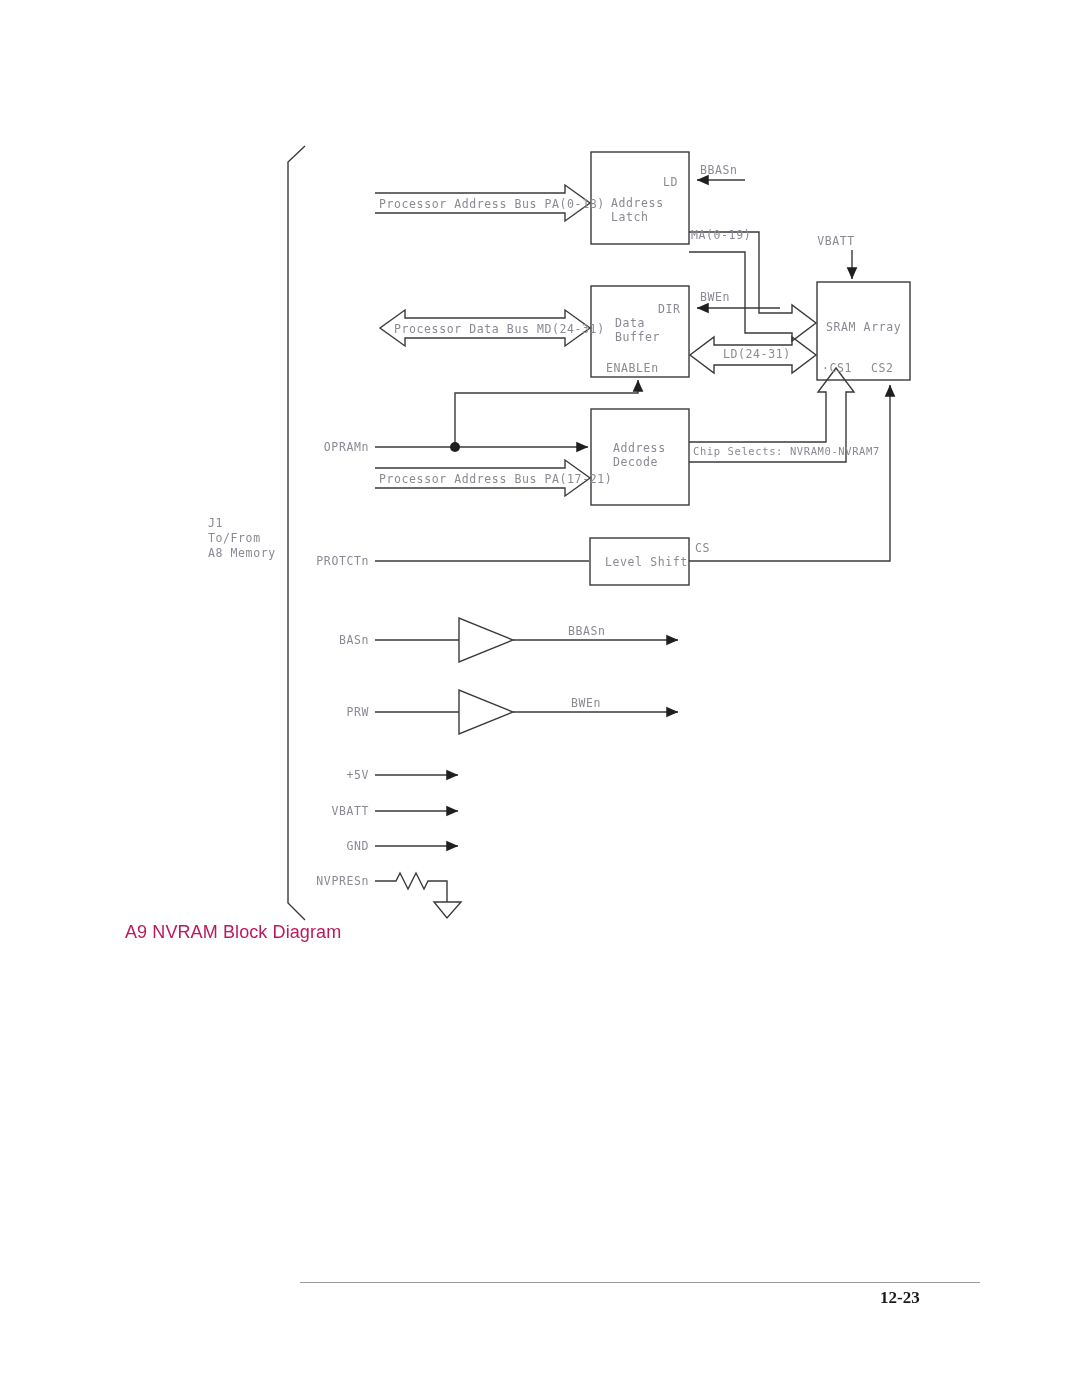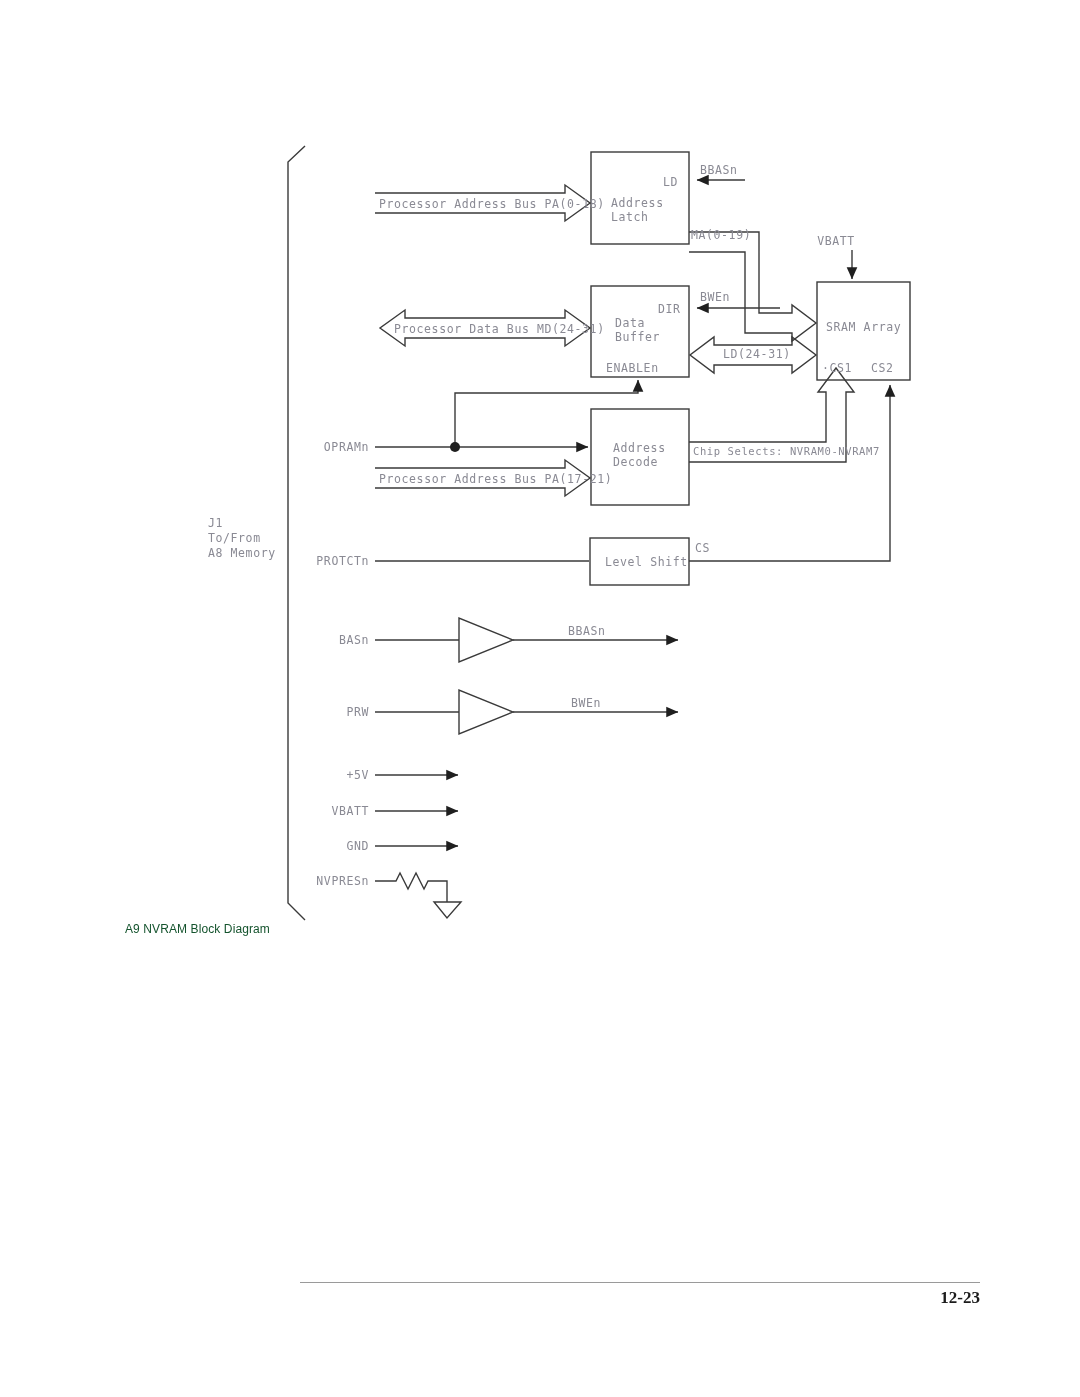--- a/index.html
+++ b/index.html
@@ -1,24 +1,24 @@
 <!DOCTYPE html>
 <html><head>
 <meta charset="utf-8">
 <style>
   html,body{margin:0;padding:0;background:#ffffff;}
   body{width:1080px;height:1397px;position:relative;
        font-family:"Liberation Sans",sans-serif;}
   #page{position:absolute;left:0;top:0;width:1080px;height:1397px;overflow:hidden;}
   #diagram{position:absolute;left:0;top:0;width:1080px;height:1000px;}
-  .caption{position:absolute;left:125px;top:922px;font-size:12px;color:#14532d;
+  .caption{position:absolute;left:125px;top:922px;font-size:18px;color:#be185d;
            font-family:"Liberation Sans",sans-serif;letter-spacing:.1px;}
   .footer-rule{position:absolute;left:300px;top:1282px;width:680px;height:1px;
                background:#9a9a9a;}
-  .page-num{position:absolute;left:880px;top:1288px;width:100px;text-align:right;
+  .page-num{position:absolute;left:880px;top:1288px;width:100px;text-align:left;
             font-family:"Liberation Serif",serif;font-size:17px;font-weight:bold;color:#1b1b1b;}
   svg text{font-family:"DejaVu Sans Mono","Liberation Mono",monospace;}
 </style>
 </head>
 <body>
 
 <div id="page">
 
   <svg id="diagram" viewBox="0 0 1080 1000">
     <defs>

